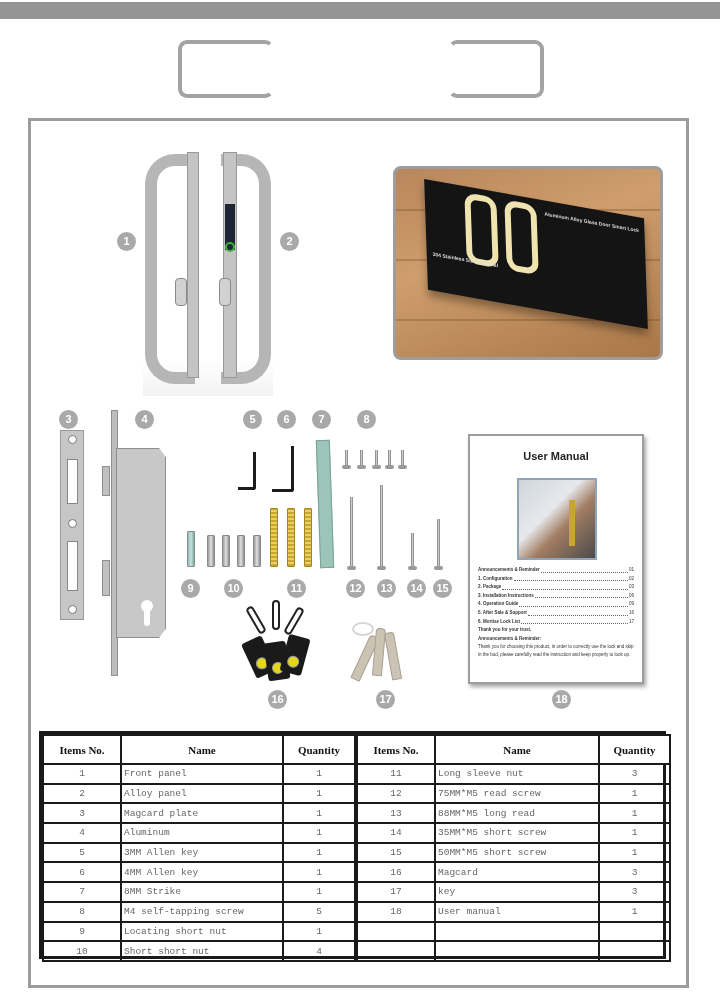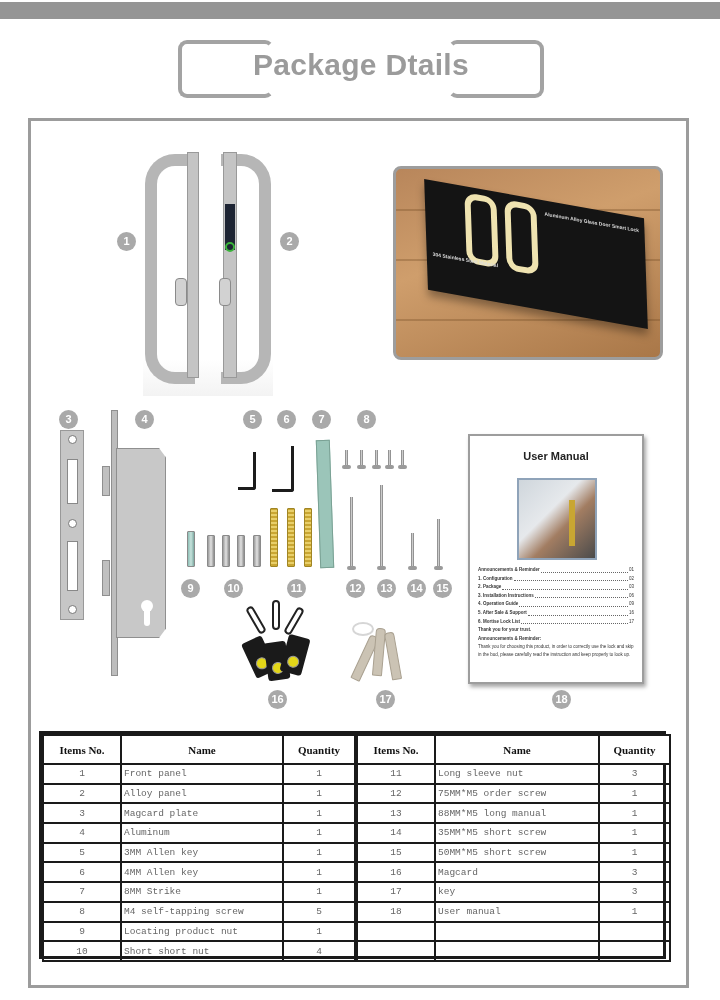--- a/index.html
+++ b/index.html
@@ -89,21 +89,20 @@
   th.split, td.split { border-left: 4px solid #1a1a1a; }
 </style>
 </head>
 <body>
 
 <div class="topbar"></div>
 
 <div class="title-wrap">
   <div class="bracket left"></div>
   <div class="bracket right"></div>
-  <div class="title">Package Dtails</div>
 </div>
 
 <div class="frame"></div>
 
 <div class="handle-img">
   <div class="handle h1"></div>
   <div class="bar b1"></div>
   <div class="knob" style="left:32px;top:130px;"></div>
   <div class="handle h2"></div>
   <div class="bar b2"></div>
@@ -272,29 +271,29 @@
         <td class="c">1</td>
         <td class="c split">11</td>
         <td class="n">Long sleeve nut</td>
         <td class="c">3</td>
       </tr>
       <tr>
         <td class="c">2</td>
         <td class="n">Alloy panel</td>
         <td class="c">1</td>
         <td class="c split">12</td>
-        <td class="n">75MM*M5 order screw</td>
+        <td class="n">75MM*M5 read screw</td>
         <td class="c">1</td>
       </tr>
       <tr>
         <td class="c">3</td>
         <td class="n">Magcard plate</td>
         <td class="c">1</td>
         <td class="c split">13</td>
-        <td class="n">88MM*M5 long manual</td>
+        <td class="n">88MM*M5 long read</td>
         <td class="c">1</td>
       </tr>
       <tr>
         <td class="c">4</td>
         <td class="n">Aluminum</td>
         <td class="c">1</td>
         <td class="c split">14</td>
         <td class="n">35MM*M5 short screw</td>
         <td class="c">1</td>
       </tr>
@@ -325,21 +324,21 @@
       <tr>
         <td class="c">8</td>
         <td class="n">M4 self-tapping screw</td>
         <td class="c">5</td>
         <td class="c split">18</td>
         <td class="n">User manual</td>
         <td class="c">1</td>
       </tr>
       <tr>
         <td class="c">9</td>
-        <td class="n">Locating product nut</td>
+        <td class="n">Locating short nut</td>
         <td class="c">1</td>
         <td class="c split"></td>
         <td class="n"></td>
         <td class="c"></td>
       </tr>
       <tr>
         <td class="c">10</td>
         <td class="n">Short short nut</td>
         <td class="c">4</td>
         <td class="c split"></td>

